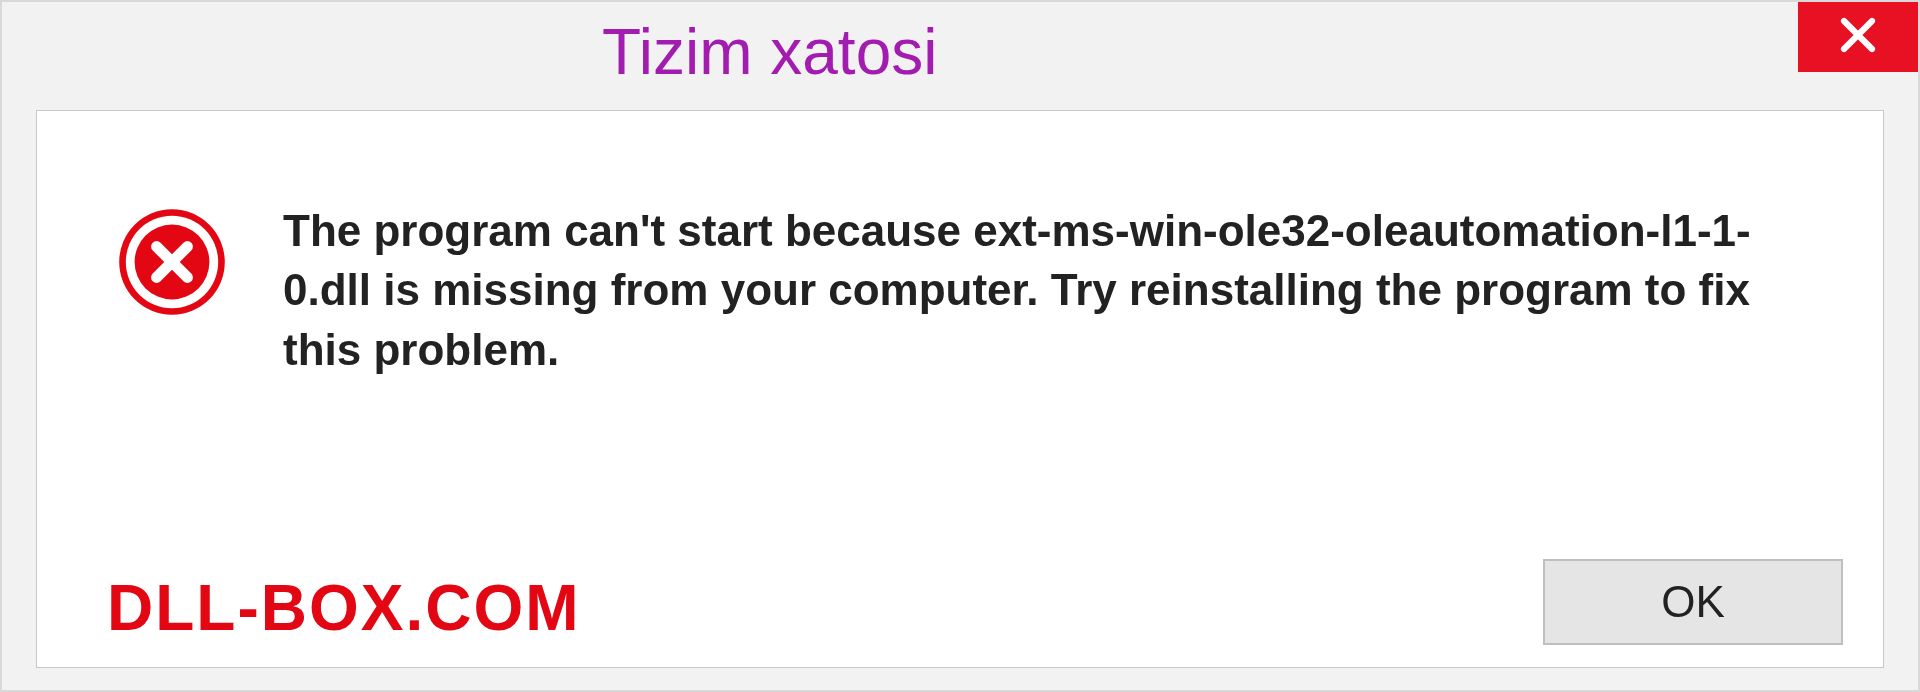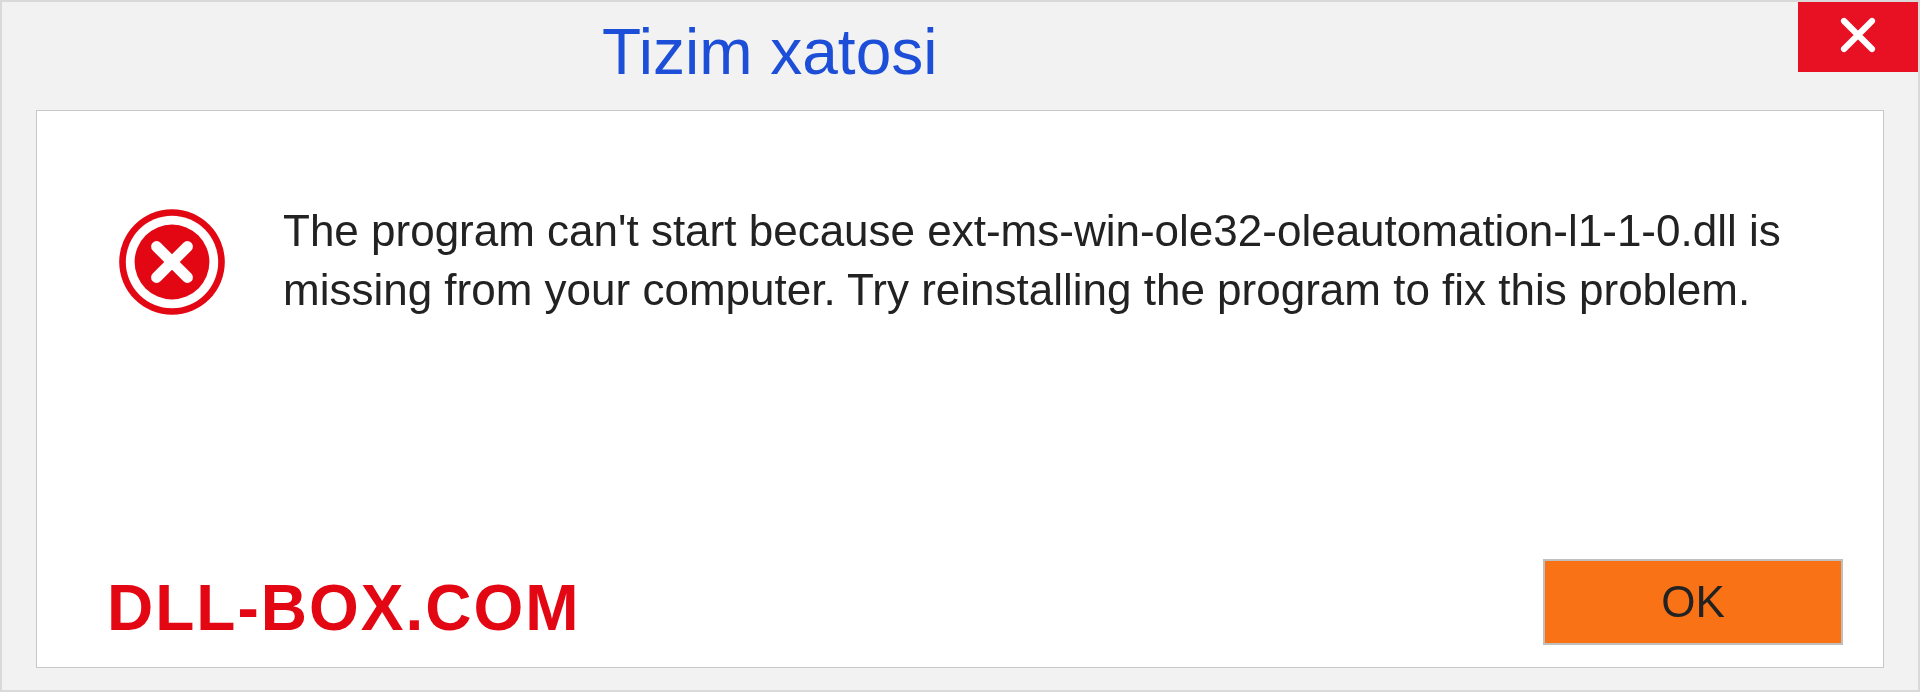--- a/index.html
+++ b/index.html
@@ -18,21 +18,21 @@
     background: #f2f2f2;
   }
   .titlebar {
     position: relative;
     height: 100px;
     display: flex;
     align-items: center;
   }
   .title-text {
     font-size: 64px;
-    color: #1d4ed8;
+    color: #a21caf;
     font-weight: 400;
     margin-left: 600px;
   }
   .close-btn {
     position: absolute;
     top: 0; right: 0;
     width: 120px; height: 70px;
     background: #e81123;
     display: flex;
     align-items: center;
@@ -44,20 +44,21 @@
     margin: 8px 34px 0 34px;
     border: 1.5px solid #c8c8c8;
     background: #ffffff;
     height: 558px;
     position: relative;
   }
   .msg-area {
     display: flex;
     align-items: flex-start;
     padding: 90px 80px 0 80px;
+    font-weight: bold;
   }
   .error-icon {
     flex-shrink: 0;
     width: 110px; height: 110px;
     margin-right: 56px;
     margin-top: 6px;
   }
   .error-icon svg { width: 110px; height: 110px; }
   .msg-text {
     font-size: 44px;
@@ -78,21 +79,21 @@
     font-size: 64px;
     font-weight: 900;
     color: #e30613;
     letter-spacing: 2px;
     font-family: Arial, sans-serif;
   }
   .ok-btn {
     width: 300px;
     height: 86px;
     border: 2px solid #bfbfbf;
-    background: #f97316;
+    background: #e5e5e5;
     font-size: 44px;
     color: #222;
     display: flex;
     align-items: center;
     justify-content: center;
     cursor: pointer;
   }
 </style>
 </head>
 <body>

